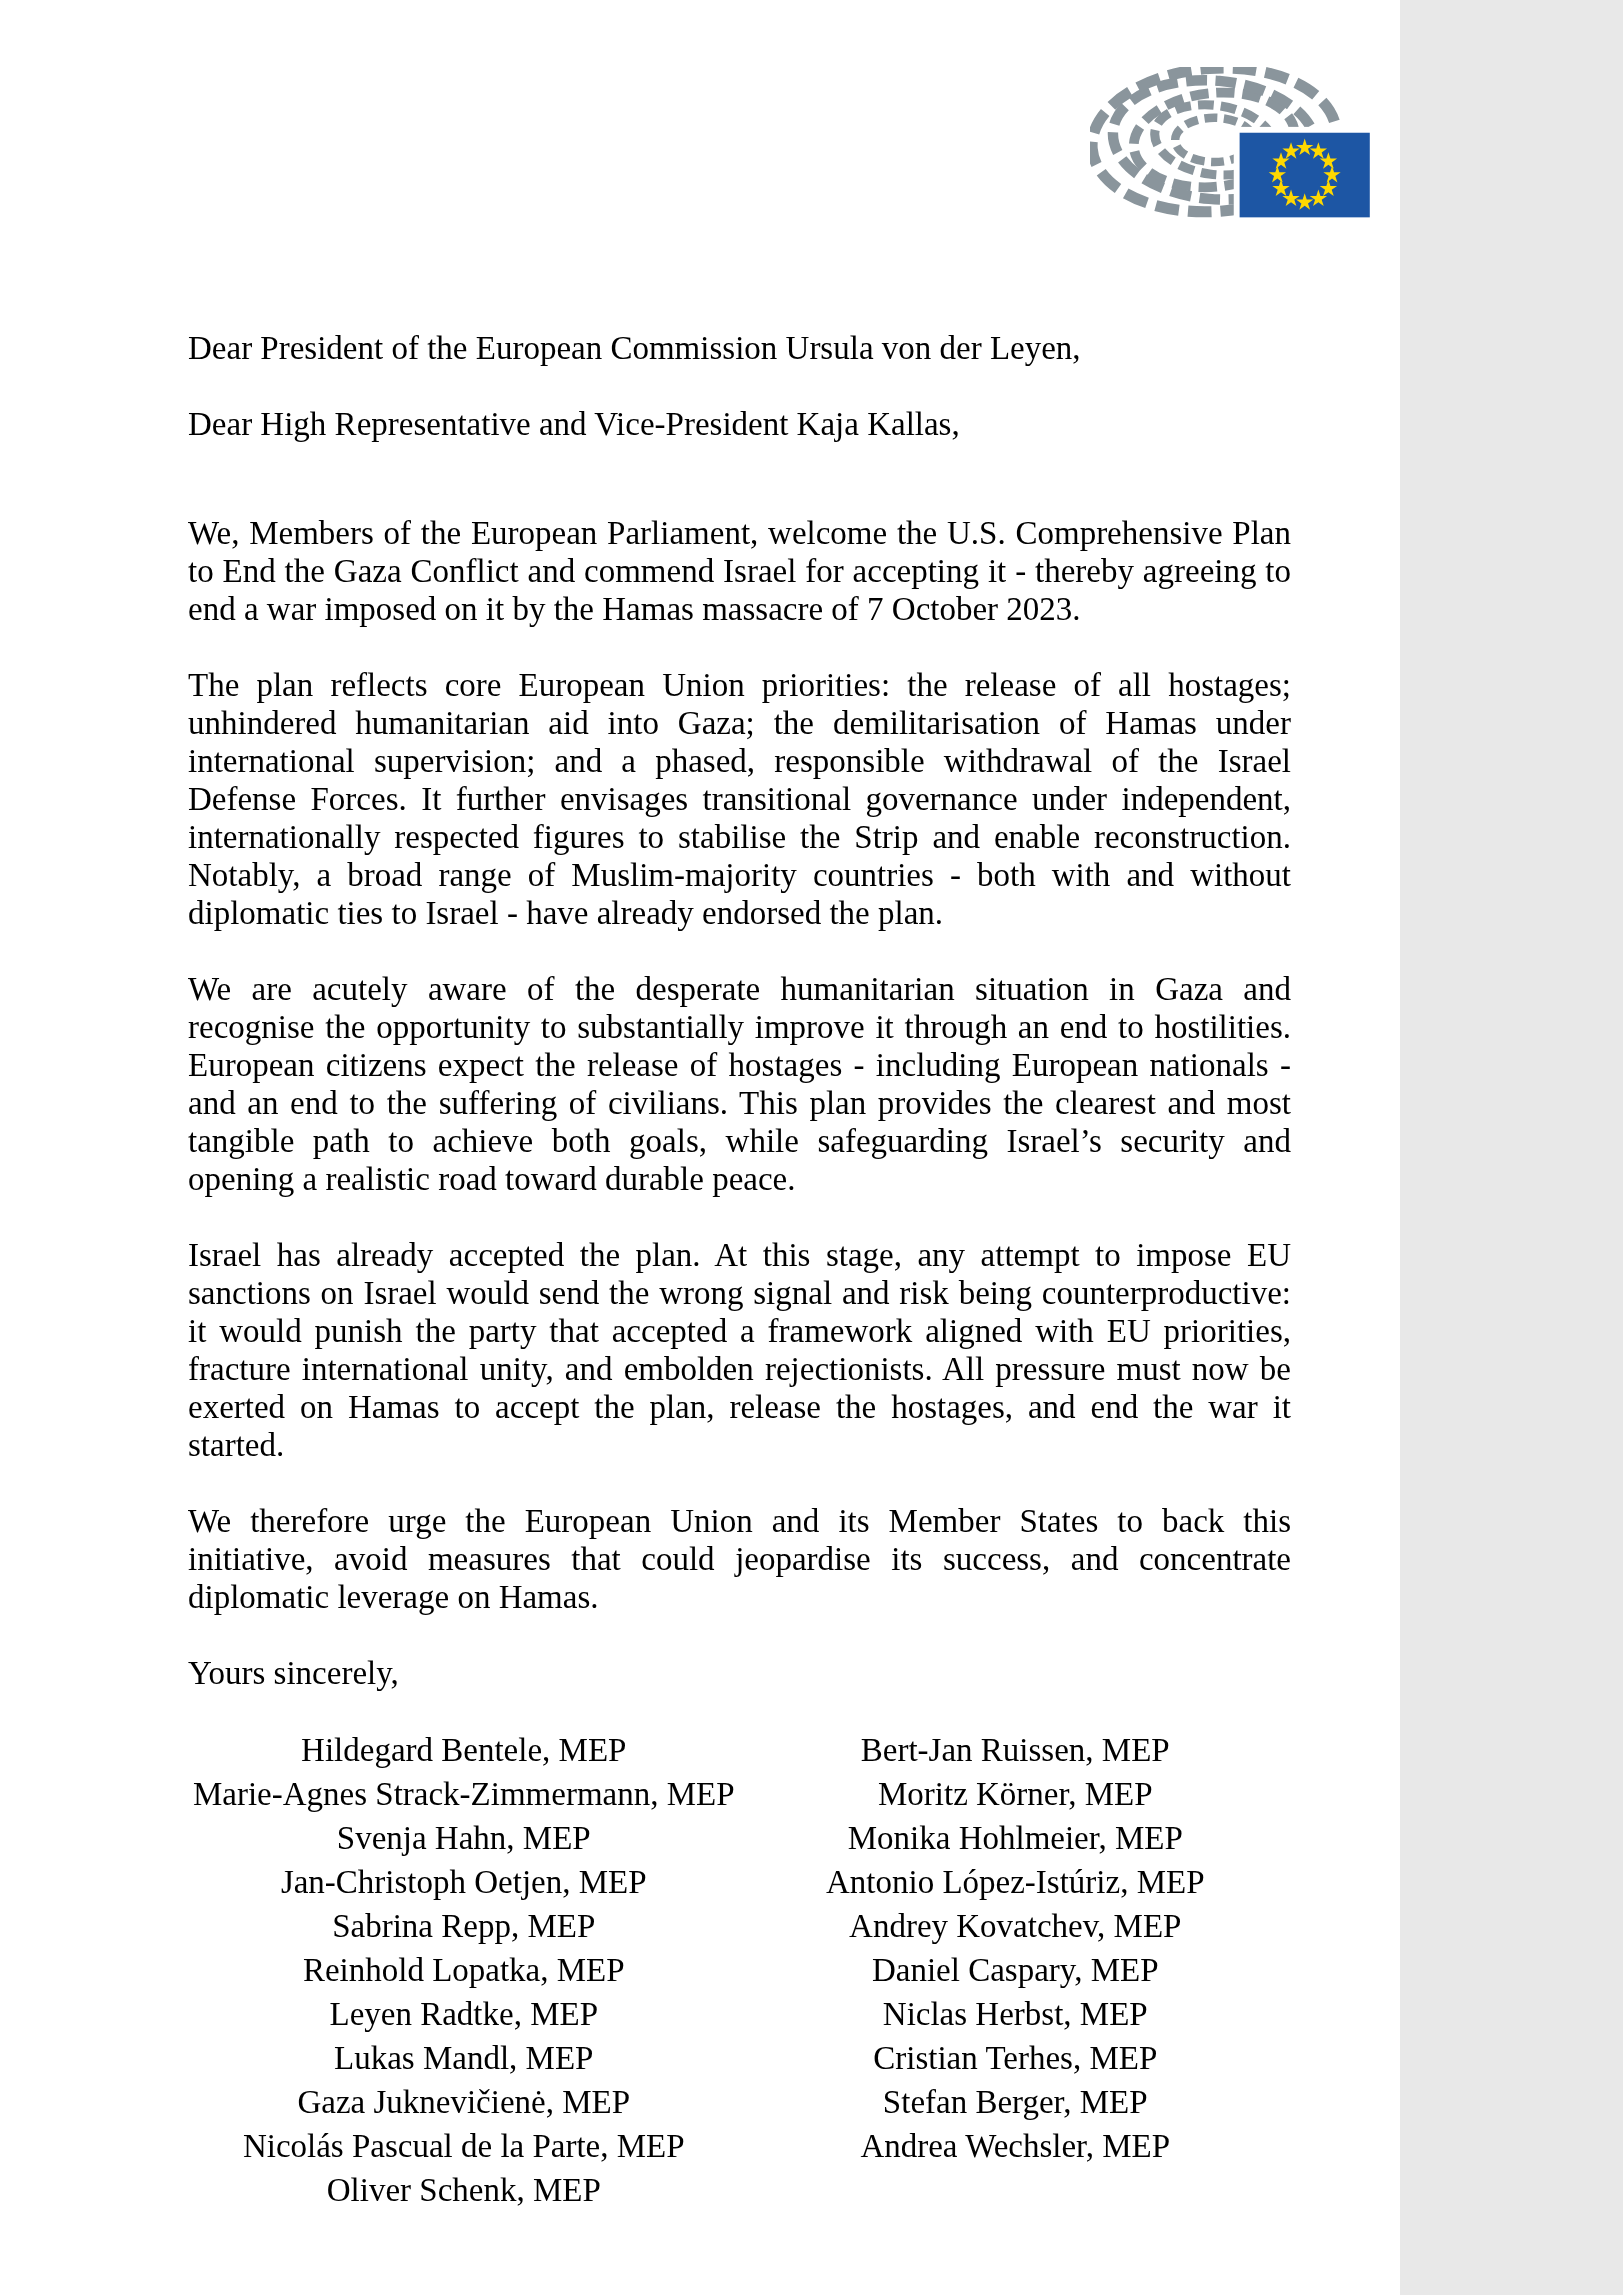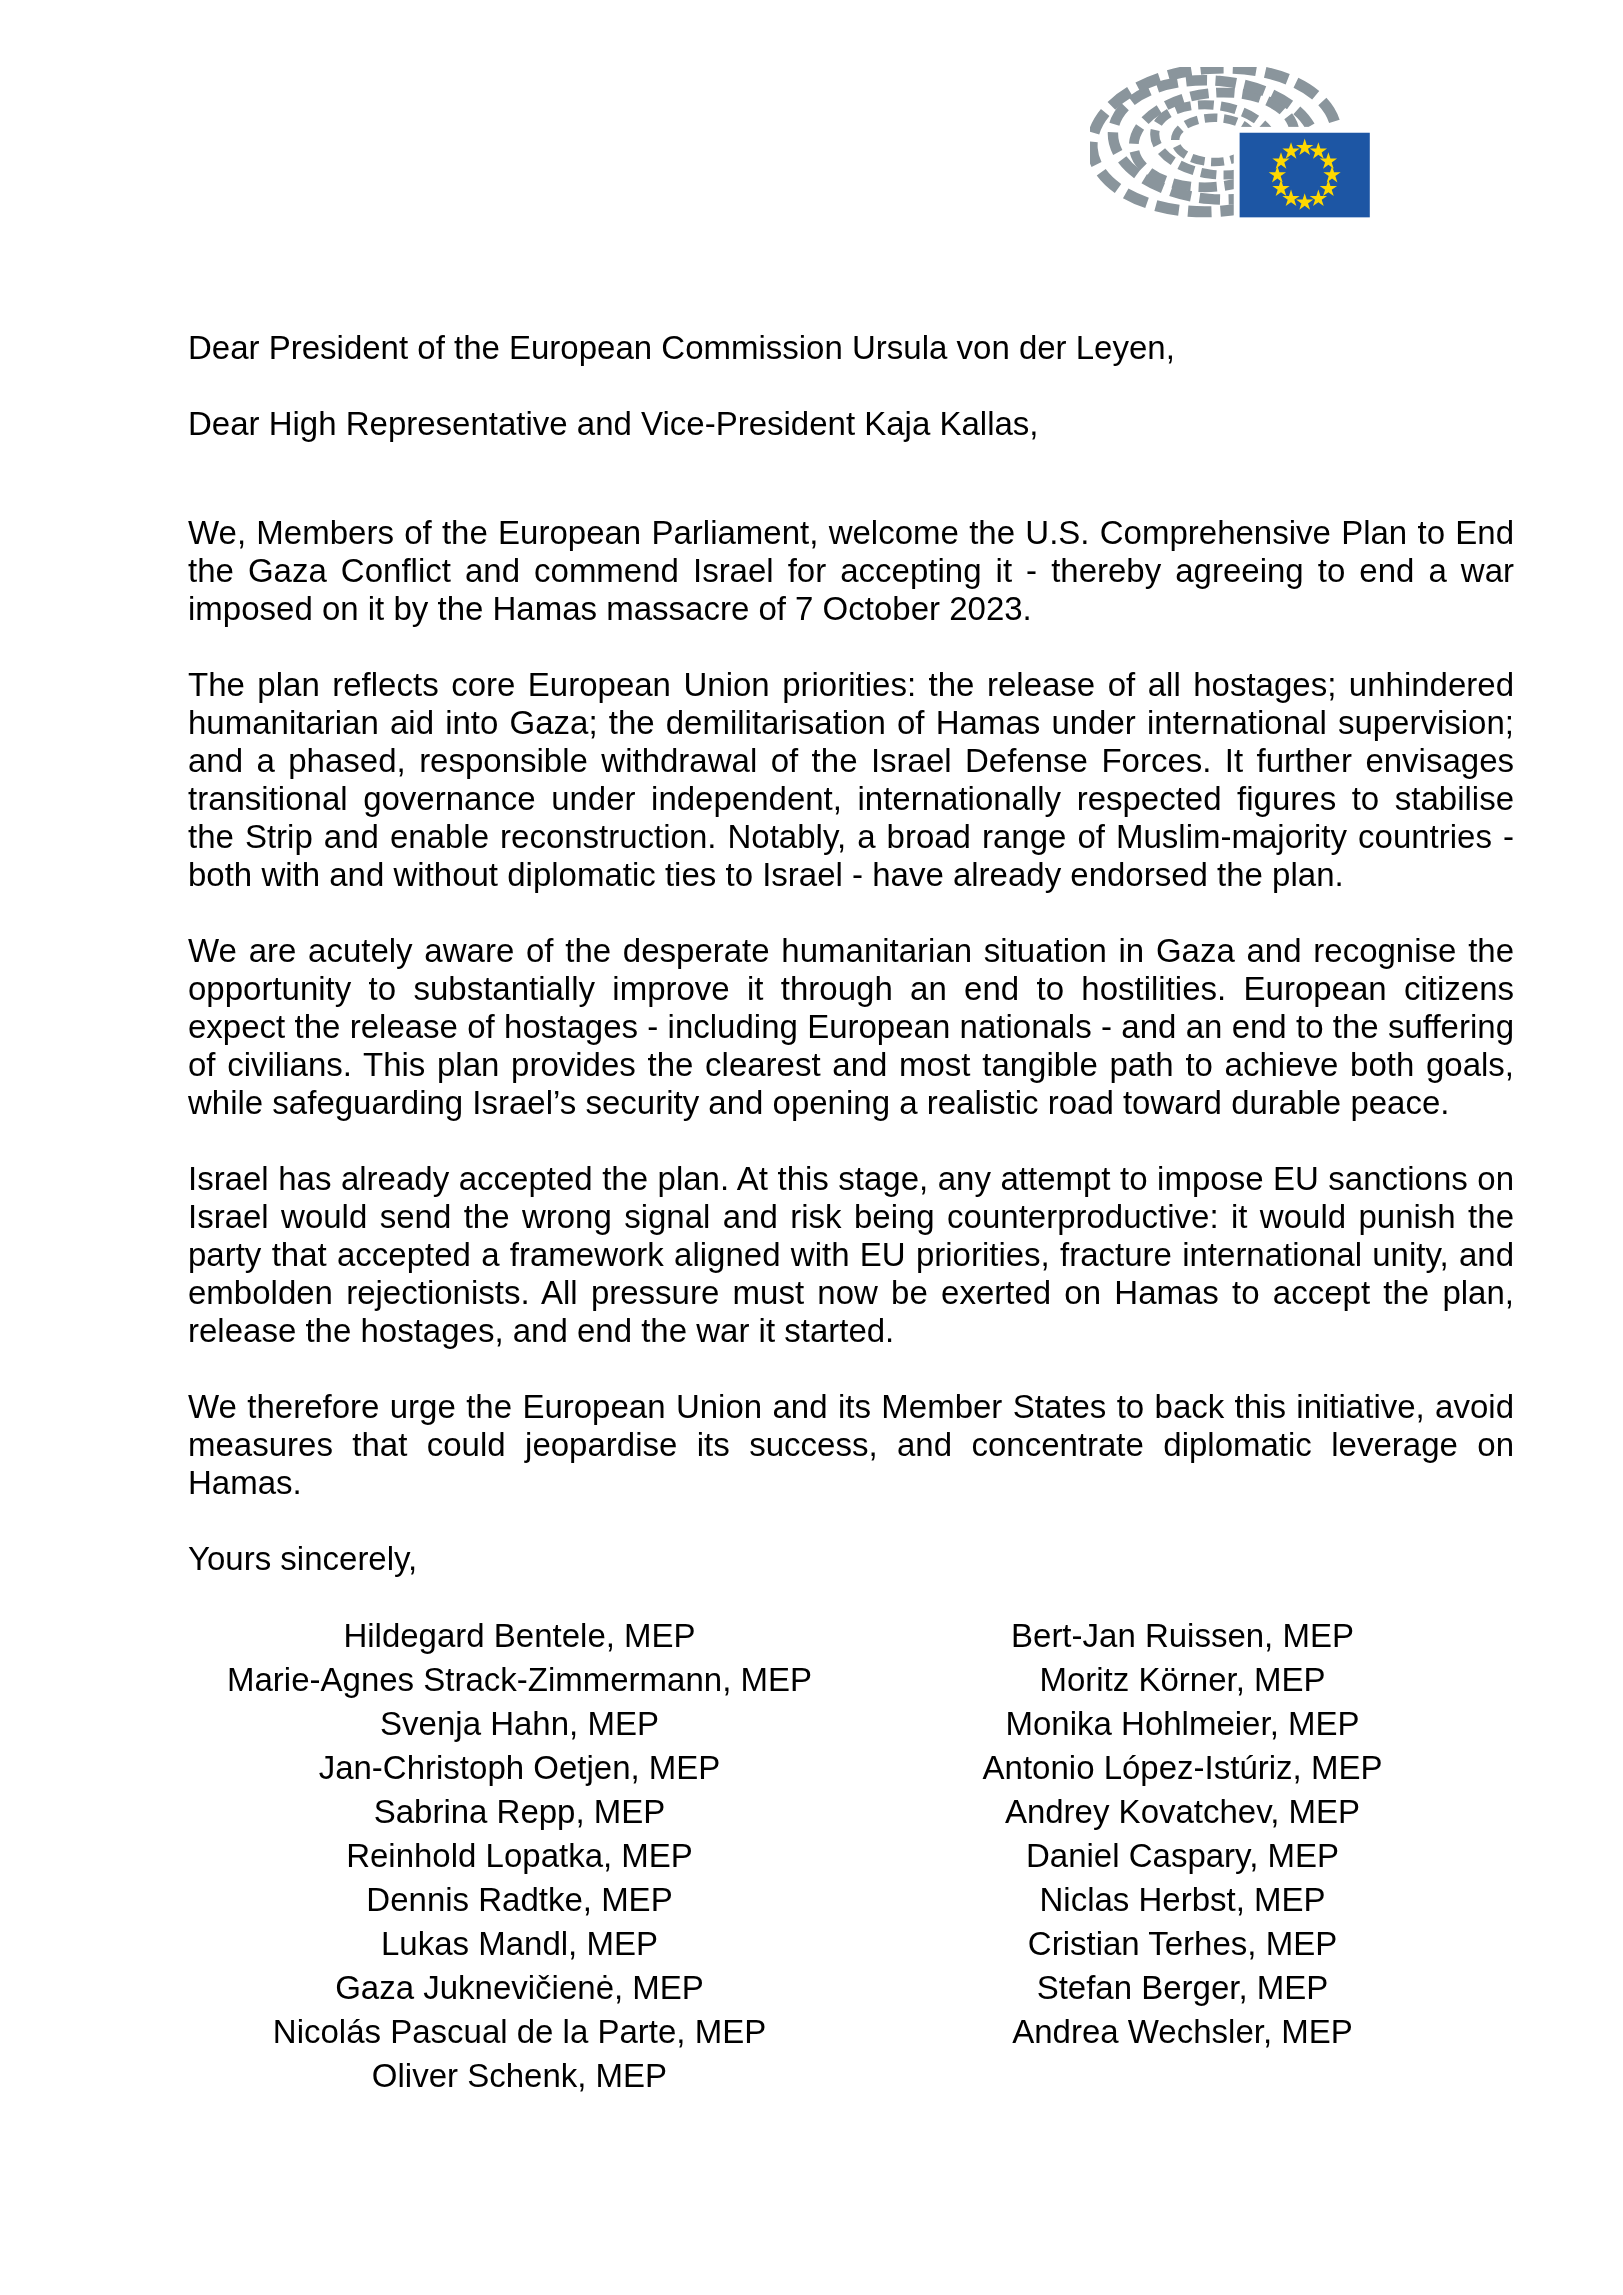--- a/index.html
+++ b/index.html
@@ -1,21 +1,21 @@
 <!DOCTYPE html>
 <html style="--flag-blue: #1d56a4; --star-yellow: #ffd800; --hemi-gray: #8a959c;font-size:10.5px"><head>
 <meta charset="utf-8">
 <style>
   html, body { margin: 0; padding: 0; background: #e8e8e8; }
   .page {
     position: relative;
-    width: 1623px;
+    width: 1400px;
     height: 2295px;
     background: #ffffff;
-    font-family: Liberation Sans, sans-serif;
+    font-family: Liberation Serif, serif;
     color: #000000;
     box-sizing: border-box;
     padding: 0 109px 0 188px;
     overflow: hidden;
   }
   .logo {
     position: absolute;
     left: 1090px;
     top: 67px;
     width: 281px;
@@ -105,21 +105,21 @@
     <div class="closing">Yours sincerely,</div>
 
     <div class="signatures">
       <div class="sig-col">
         <div class="sig-name">Hildegard Bentele, MEP</div>
         <div class="sig-name">Marie-Agnes Strack-Zimmermann, MEP</div>
         <div class="sig-name">Svenja Hahn, MEP</div>
         <div class="sig-name">Jan-Christoph Oetjen, MEP</div>
         <div class="sig-name">Sabrina Repp, MEP</div>
         <div class="sig-name">Reinhold Lopatka, MEP</div>
-        <div class="sig-name">Dennis Radtke, MEP</div>
+        <div class="sig-name">Leyen Radtke, MEP</div>
         <div class="sig-name">Lukas Mandl, MEP</div>
         <div class="sig-name">Gaza Juknevičienė, MEP</div>
         <div class="sig-name">Nicolás Pascual de la Parte, MEP</div>
         <div class="sig-name">Oliver Schenk, MEP</div>
       </div>
       <div class="sig-col">
         <div class="sig-name">Bert-Jan Ruissen, MEP</div>
         <div class="sig-name">Moritz Körner, MEP</div>
         <div class="sig-name">Monika Hohlmeier, MEP</div>
         <div class="sig-name">Antonio López-Istúriz, MEP</div>

